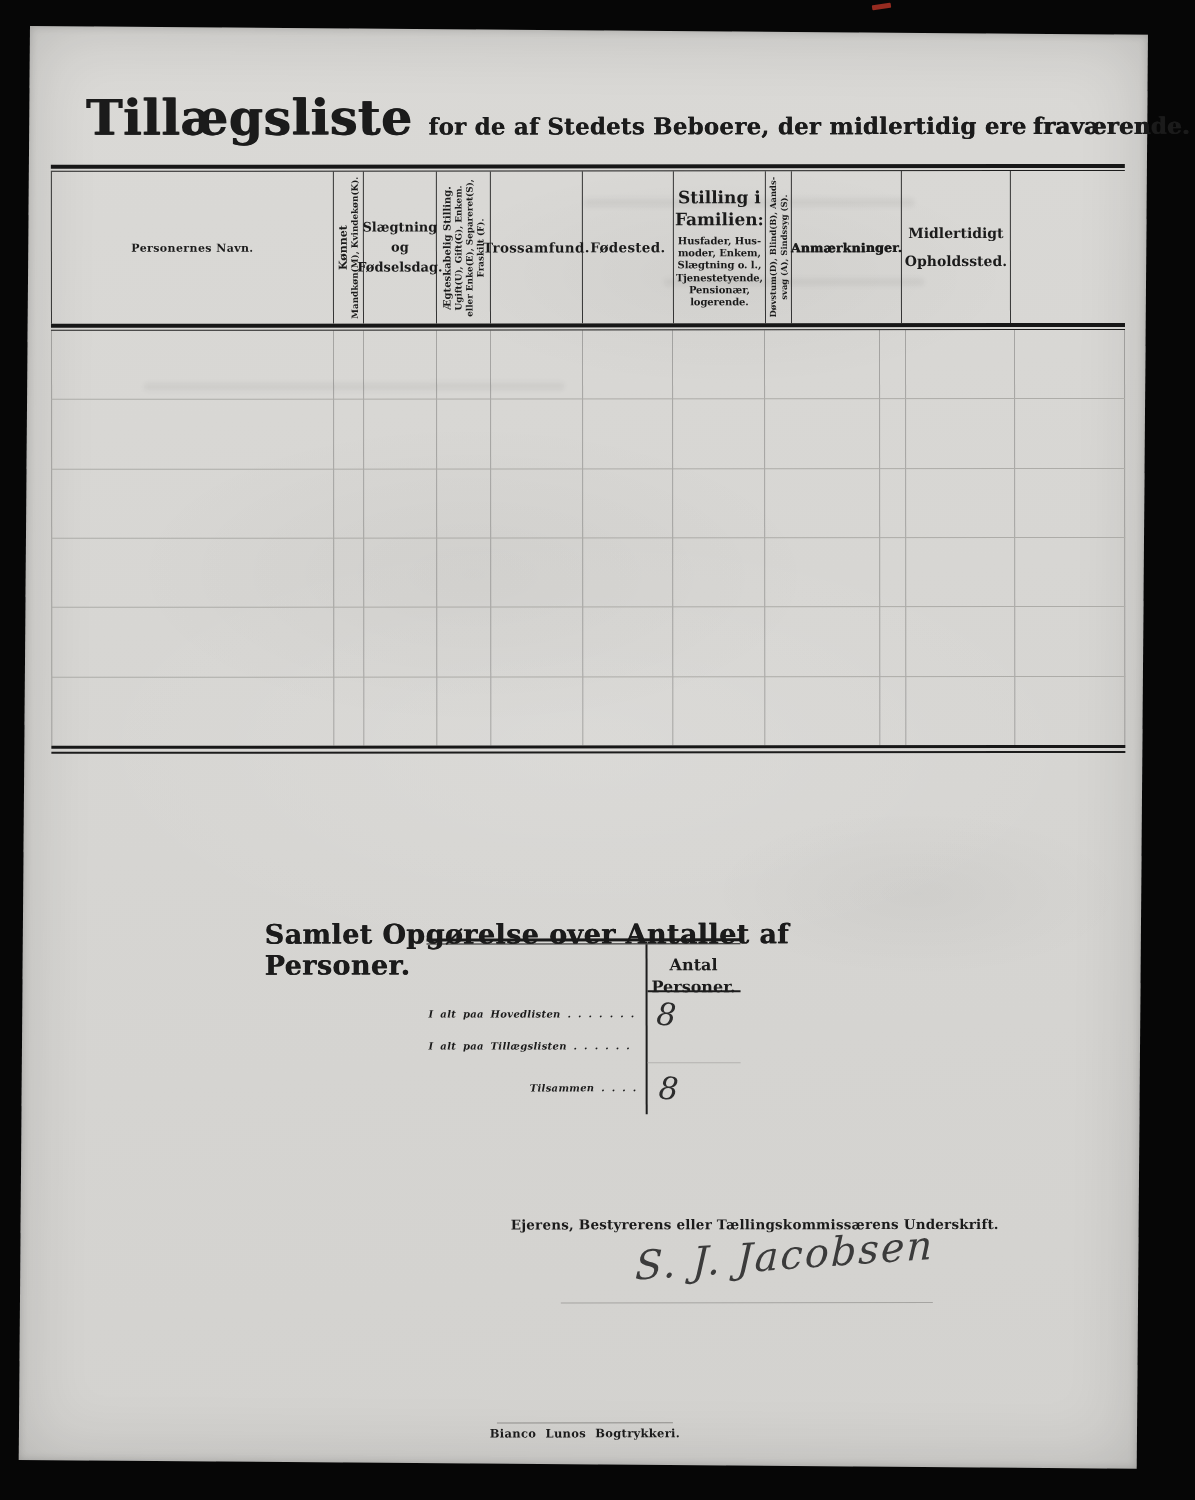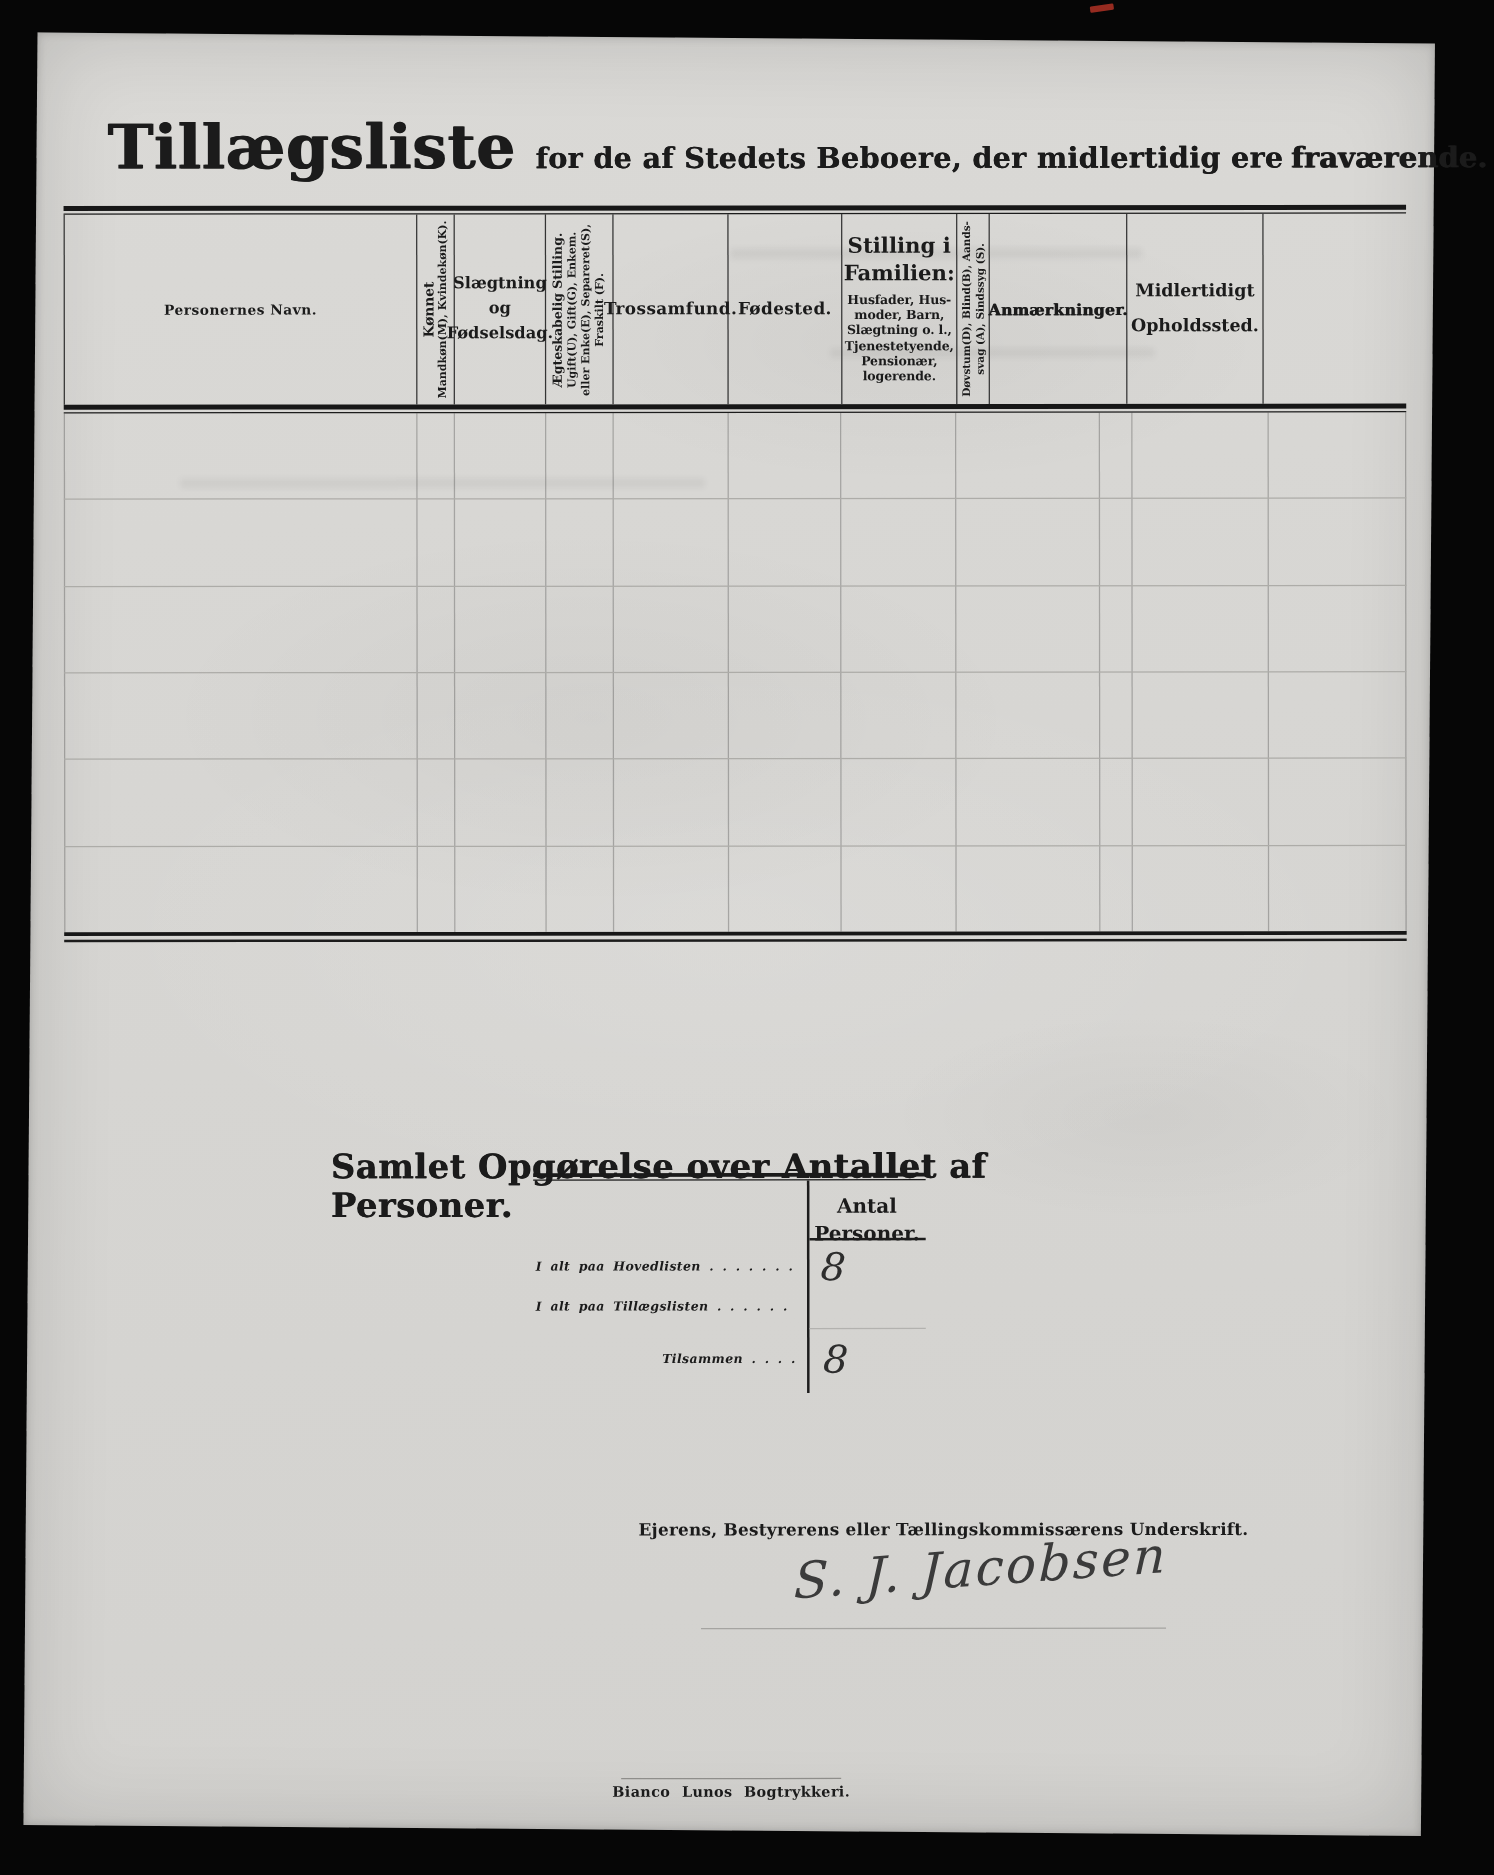--- a/index.html
+++ b/index.html
@@ -156,21 +156,21 @@
           <span class="lbl135">Trossamfund.</span>
         </div>
         <div class="th w5 c5">
           <span class="lbl135">Fødested.</span>
         </div>
         <div class="th w6 c6">
           <span class="line">Stilling i</span>
           <span class="line">Familien:</span>
           <span class="subgroup">
             <span class="subline">Husfader, Hus-</span>
-            <span class="subline">moder, Barn,</span>
+            <span class="subline">moder, Enkem,</span>
             <span class="subline">Slægtning o. l.,</span>
             <span class="subline">Tjenestetyende,</span>
             <span class="subline">Pensionær,</span>
             <span class="subline">logerende.</span>
           </span>
         </div>
         <div class="th w8 c8">
           <div class="rot">
             <span class="line">Døvstum(D), Blind(B), Aands-</span>
             <span class="line">svag (A), Sindssyg (S).</span>

